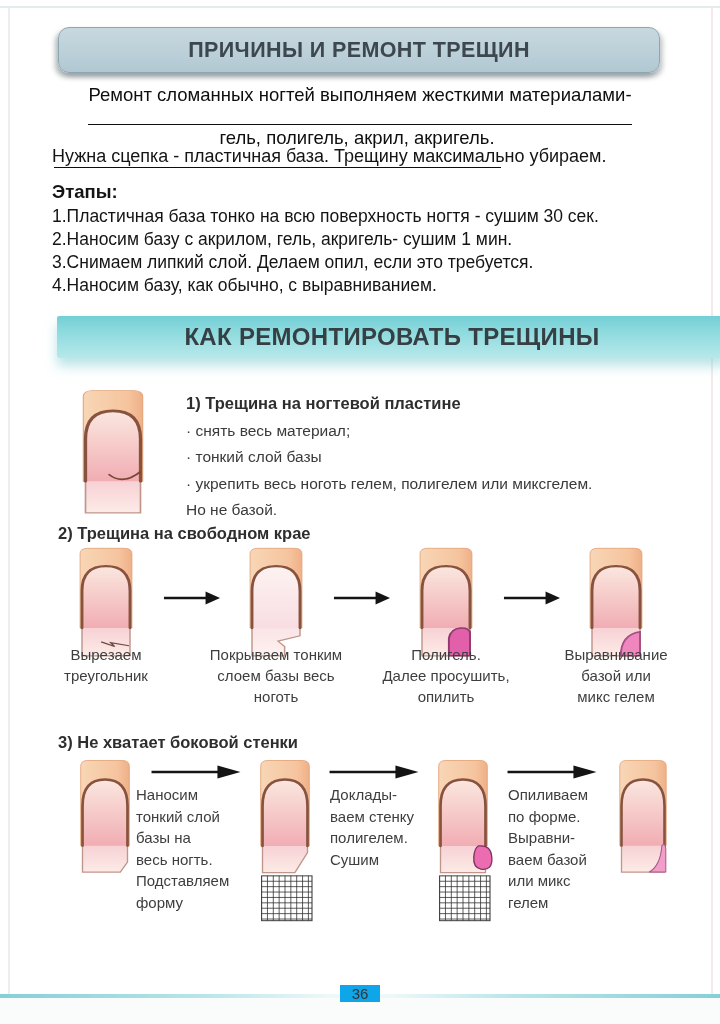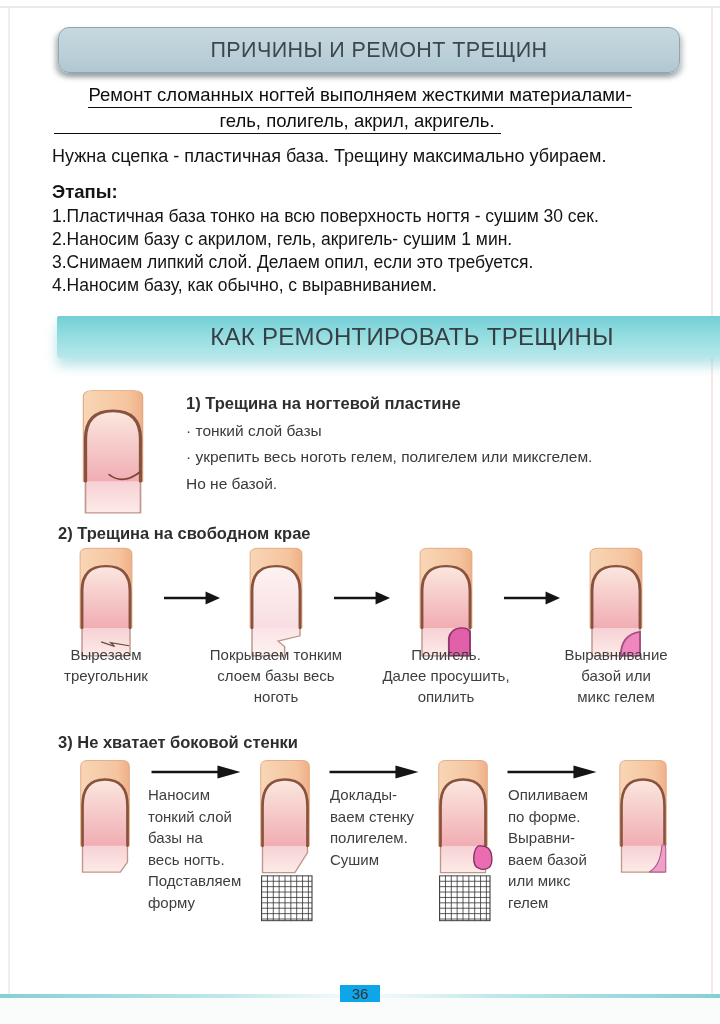--- a/index.html
+++ b/index.html
@@ -6,34 +6,34 @@
   body{
     width:720px;height:1024px;position:relative;overflow:hidden;
     background:#ffffff;
     font-family:"Liberation Sans",sans-serif;
     color:#141414;
   }
   .frame-top{position:absolute;left:0;top:6px;width:720px;height:2px;background:#e6ebed;}
   .frame-left{position:absolute;left:8px;top:8px;bottom:20px;width:2px;background:#eceef0;}
   .frame-right{position:absolute;right:7px;top:8px;bottom:20px;width:2px;background:#f5e9e9;}
 
-  .banner{display:flex;align-items:center;justify-content:center;font-weight:normal;padding-left:20px;}
+  .banner{display:flex;align-items:center;justify-content:center;font-weight:bold;}
   .banner1{
     position:absolute;left:58px;top:27px;width:600px;height:44px;
     border-radius:11px;
     background:linear-gradient(180deg,#c8d8df 0%,#bcd0d9 55%,#b0c8d2 100%);
     border:1.5px solid #8ea6b0;
     box-shadow:-3px 4px 5px rgba(98,110,116,.45), 3px 4px 5px rgba(98,110,116,.35);
     font-size:21.5px;color:#3c474e;letter-spacing:.4px;
   }
   .intro-underline{
     position:absolute;left:40px;top:82px;width:640px;
     text-align:center;font-size:18.5px;line-height:25px;color:#0e0e0e;
   }
-  .intro-underline .u{display:inline-block;border-bottom:1.6px solid #0e0e0e;padding-bottom:0;}
+  .intro-underline .u{display:inline-block;border-bottom:1.6px solid #0e0e0e;padding-bottom:17px;}
   .intro-underline .l2{padding-left:165px;margin-left:-165px;padding-right:6px;}
   .para{position:absolute;left:52px;top:146px;width:620px;font-size:18px;}
   .etapy{position:absolute;left:52px;top:181px;font-size:18.5px;font-weight:bold;}
   .steps{position:absolute;left:52px;top:205px;width:630px;font-size:17.5px;line-height:23px;}
 
   .banner2{
     position:absolute;left:57px;top:316px;width:670px;height:42px;
     background:linear-gradient(180deg,#74ced6 0%,#8cdade 35%,#b7e8eb 100%);
     border-radius:2px;
     box-shadow:0 8px 12px rgba(130,205,212,.55);
@@ -67,21 +67,21 @@
   
   .case3-title{position:absolute;left:58px;top:733px;font-size:16.5px;}
   .nail-c3a{left:60px;top:758px;width:90px;height:124px;}
   .nail-c3b{left:240px;top:758px;width:90px;height:166px;}
   .nail-c3c{left:418px;top:758px;width:90px;height:166px;}
   .nail-c3d{left:600px;top:758px;width:86px;height:124px;}
   .ar3a{left:150px;top:764px;width:92px;}
   .ar3b{left:328px;top:764px;width:92px;}
   .ar3c{left:506px;top:764px;width:92px;}
   .lbl{position:absolute;top:784px;width:92px;font-size:15px;line-height:21.5px;color:#3e3e3e;}
-  .lbl1{left:148px;}.lbl2{left:330px;}.lbl3{left:508px;}
+  .lbl1{left:136px;}.lbl2{left:330px;}.lbl3{left:508px;}
 
   
   .footer-line{
     position:absolute;left:0;top:994px;width:720px;height:4px;
     background:linear-gradient(90deg,#86cfd6 0%,#b7e5e9 28%,#eef8f9 46%,#eef8f9 54%,#b7e5e9 72%,#86cfd6 100%);
   }
   .footer-band{position:absolute;left:0;top:998px;width:720px;height:26px;background:#fafbfb;}
   .page-num{
     position:absolute;left:0;top:985px;width:720px;text-align:center;
     font-size:15px;color:#333;z-index:3;
@@ -132,20 +132,21 @@
           </linearGradient>
         </defs>
         <path d="M23,10 Q23,3 31,3 L69,3 Q77,3 77,10 L77,106 L23,106 Z" fill="url(#f1)" stroke="#e2a478" stroke-width="1"></path>
         <path d="M25,102 L75,102 L75,142 L25,142 Z" fill="url(#e1)" stroke="#c0958a" stroke-width="1.5"></path>
         <path d="M25,106 L25,58 Q25,26 50,26 Q75,26 75,58 L75,106" fill="url(#d1)" stroke="#87523e" stroke-width="3" stroke-linecap="round"></path>
         <path d="M46,98 Q59,111 75,95" stroke="#7a4636" stroke-width="1.8" fill="none"></path>
       </svg>
     </div>
   <div class="case1 dgm">
     <div class="dtitle">1) Трещина на ногтевой пластине</div>
+    <div>· снять весь материал;</div>
     <div>· тонкий слой базы</div>
     <div>· укрепить весь ноготь гелем, полигелем или миксгелем.</div>
     <div>Но не базой.</div>
   </div>
 
   <div class="case2-title dtitle">2) Трещина на свободном крае</div>
   <div class="nail nail-c2a">
       <svg viewBox="0 0 100 150" width="100%" height="100%" preserveAspectRatio="none" xmlns="http://www.w3.org/2000/svg">
         <defs>
           <linearGradient id="f2" x1="0" y1="0" x2="1" y2="0">

